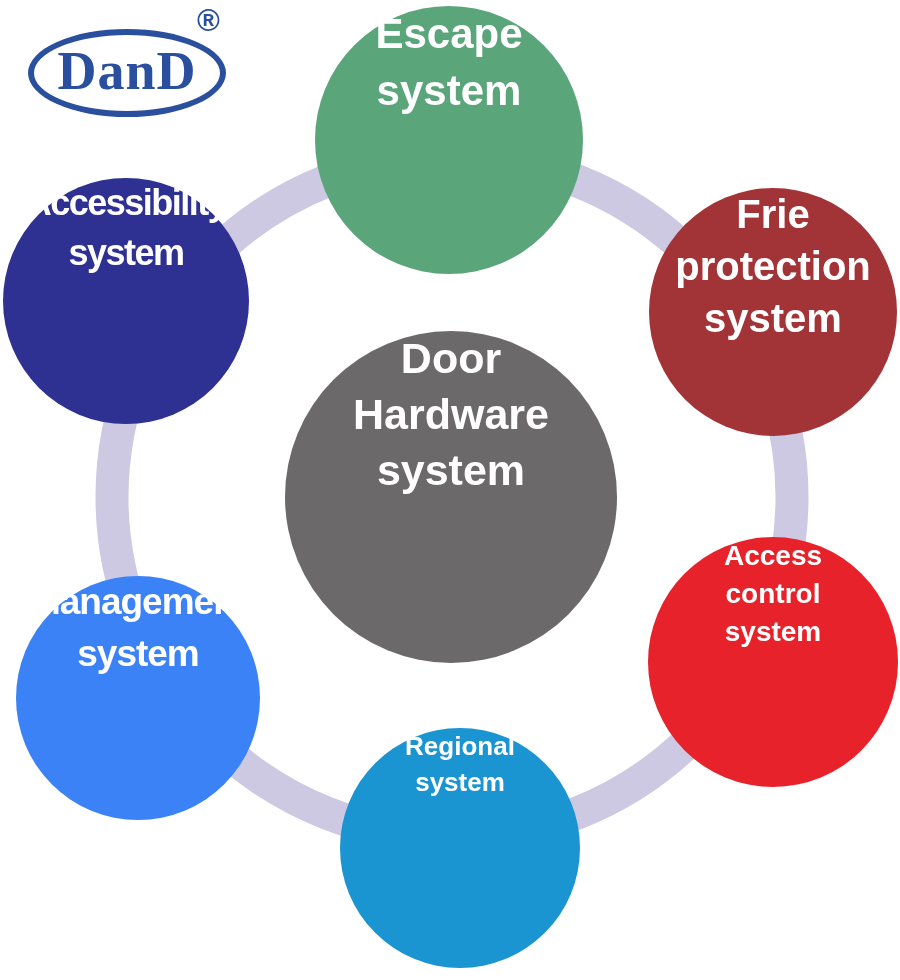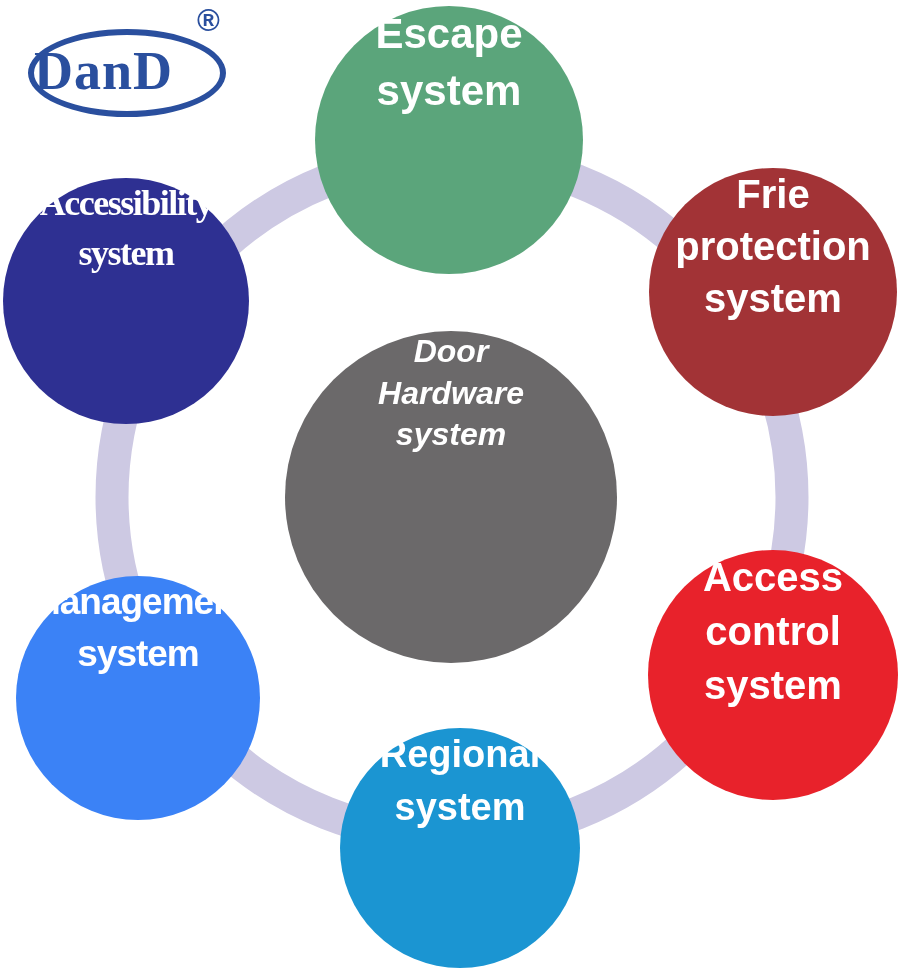--- a/index.html
+++ b/index.html
@@ -23,44 +23,44 @@
     border-radius: 50%;
     display: flex;
     align-items: flex-start;
     justify-content: center;
     text-align: center;
     color: #ffffff;
     font-weight: bold;
   }
   .circle .label { white-space: pre-line; }
 
-  .node-center        { left: 285px; top: 331px; width: 332px; height: 332px; font-size: 32px; line-height: 1.30; font-style: italic; }
+  .node-center        { left: 285px; top: 331px; width: 332px; height: 332px; font-size: 43px; line-height: 1.30; }
   .node-escape        { left: 315px; top:   6px; width: 268px; height: 268px; font-size: 42px; line-height: 1.35; }
-  .node-frie          { left: 649px; top: 168px; width: 248px; height: 248px; font-size: 40px; line-height: 1.30; }
-  .node-access        { left: 648px; top: 550px; width: 250px; height: 250px; font-size: 40px; line-height: 1.35; }
-  .node-regional      { left: 340px; top: 728px; width: 240px; height: 240px; font-size: 38px; line-height: 1.40; }
+  .node-frie          { left: 649px; top: 188px; width: 248px; height: 248px; font-size: 40px; line-height: 1.30; }
+  .node-access        { left: 648px; top: 537px; width: 250px; height: 250px; font-size: 28px; line-height: 1.35; }
+  .node-regional      { left: 340px; top: 728px; width: 240px; height: 240px; font-size: 26px; line-height: 1.40; }
   .node-management    { left:  16px; top: 576px; width: 244px; height: 244px; font-size: 37px; line-height: 1.40; letter-spacing: -1px; }
-  .node-accessibility { left:   3px; top: 178px; width: 246px; height: 246px; font-size: 36px; line-height: 1.40; letter-spacing: -1.5px; font-family: Liberation Serif, serif; }
+  .node-accessibility { left:   3px; top: 178px; width: 246px; height: 246px; font-size: 36px; line-height: 1.40; letter-spacing: -1.5px; }
 
   
   .logo {
     position: absolute;
     left: 28px;
     top: 29px;
     width: 198px;
     height: 88px;
   }
   .logo-ellipse {
     width: 198px;
     height: 88px;
     border: 6px solid;
     border-radius: 50%;
     display: flex;
     align-items: center;
-    justify-content: flex-start;
+    justify-content: center;
   }
   .logo-text {
     font-family: "Liberation Serif", serif;
     font-weight: bold;
     font-size: 54px;
     letter-spacing: 1px;
     padding-bottom: 4px;
   }
   .logo-reg {
     position: absolute;

